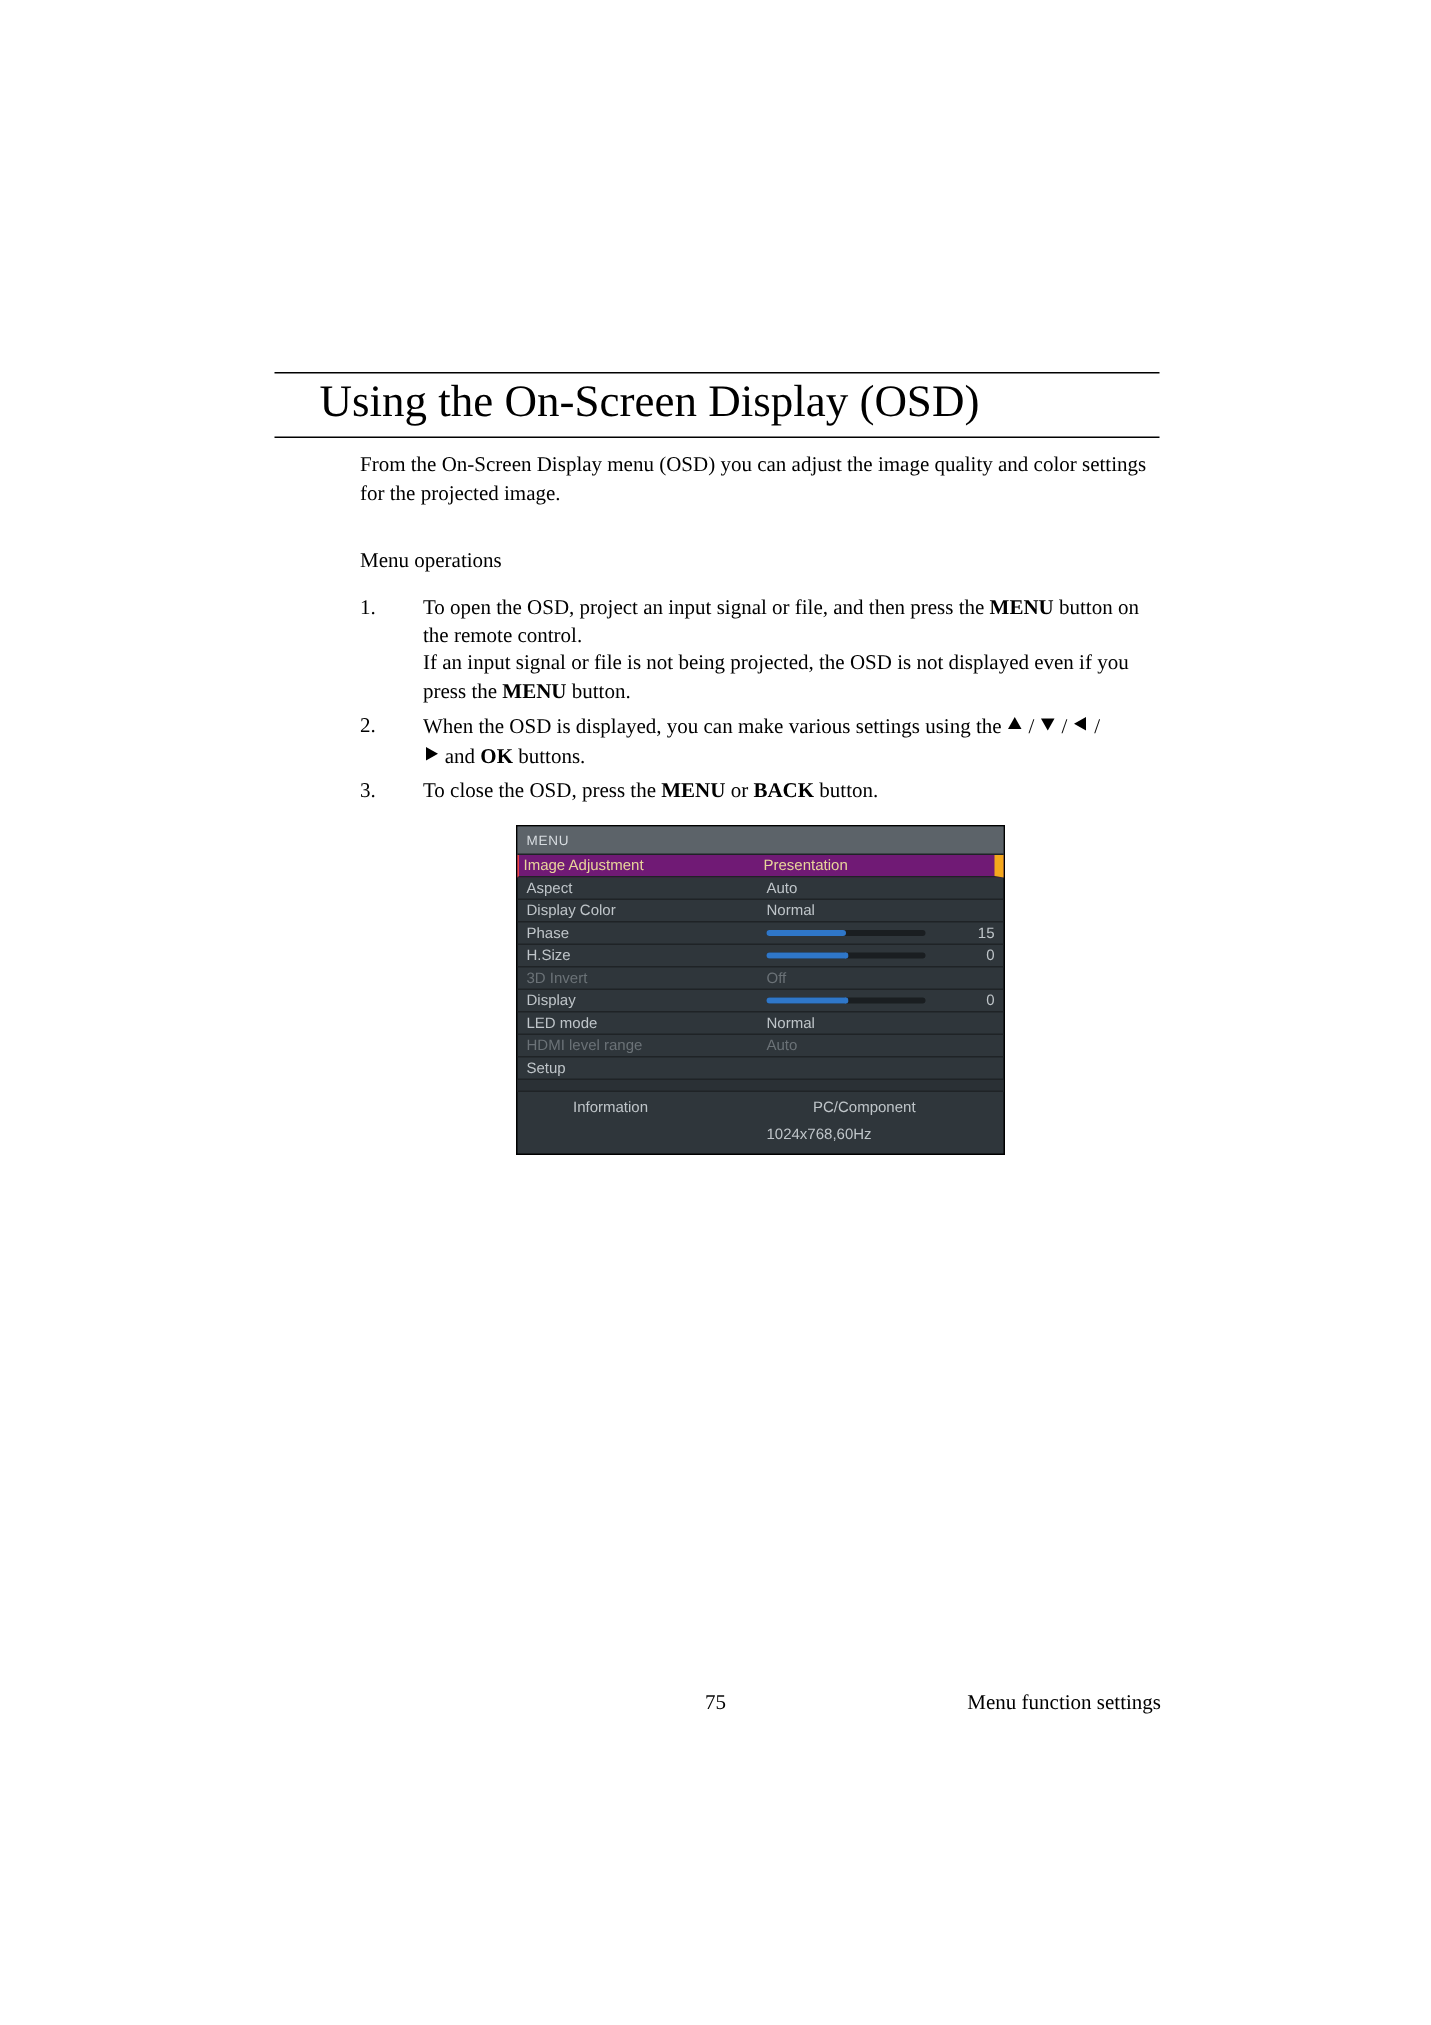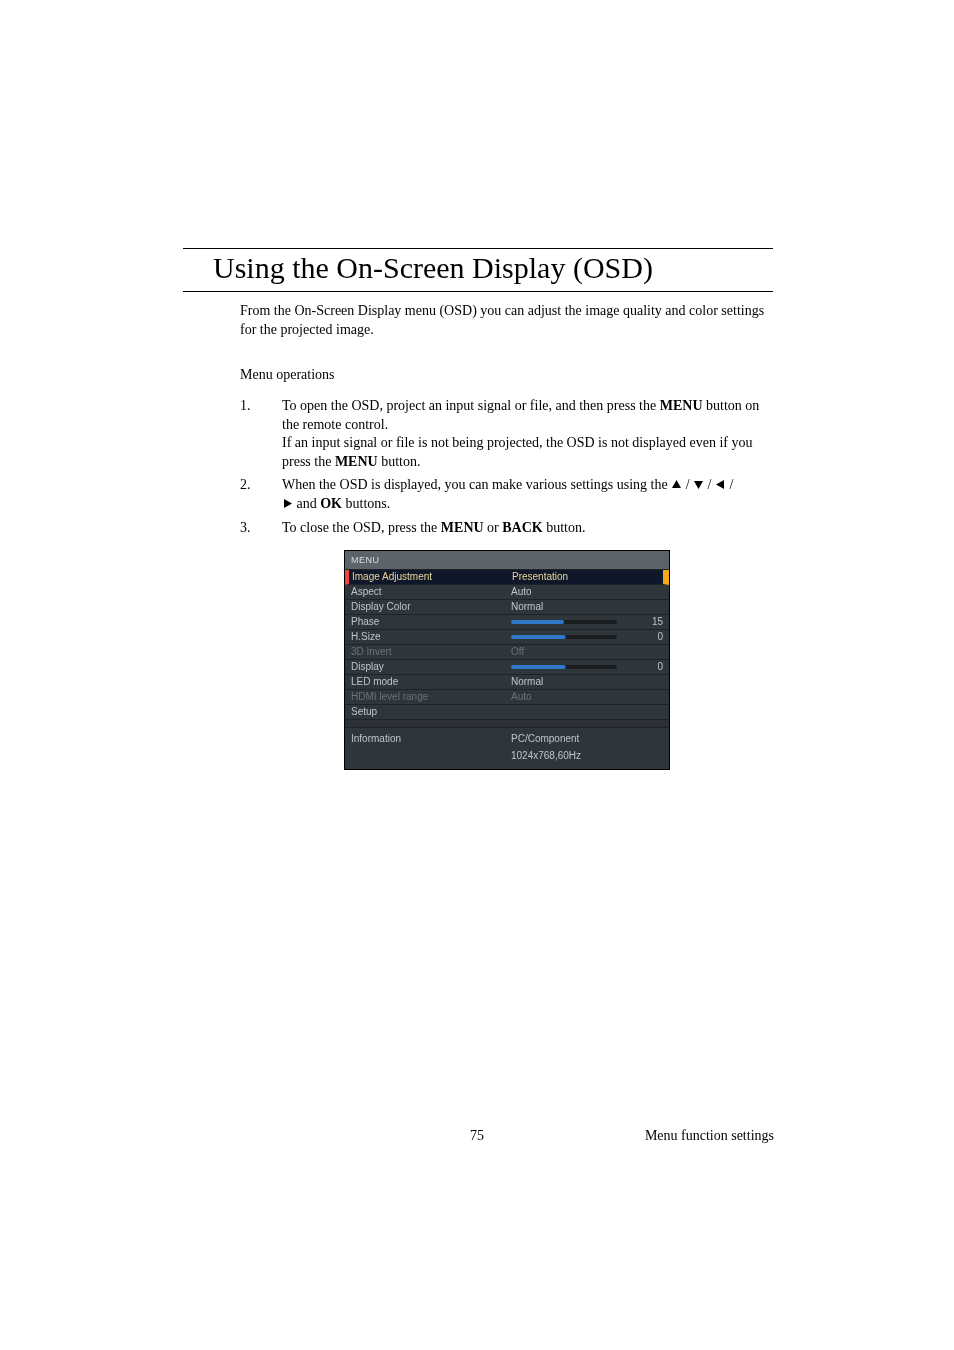--- a/index.html
+++ b/index.html
@@ -33,22 +33,22 @@
   }
   .osd-titlebar {
     background: #5c6369; color: #d8dde1; font-size: 9px; letter-spacing: 0.5px;
     padding: 3px 6px; border-bottom: 1px solid #1f2326;
   }
   .osd-row {
     display: flex; align-items: center; height: 15px; padding: 0 6px;
     border-bottom: 1px solid #1f2326;
   }
   .osd-row.selected {
-    background: #0f172a;
-    border-left: 4px solid #ef4444;
+    background: #701a75;
+    border-left: 1px solid #ef4444;
     border-right: 6px solid #f5a81c;
     padding-left: 3px; padding-right: 0;
     color: #e8d49a;
   }
   .osd-row.disabled { color: #6b7277; }
   .osd-label { flex: 0 0 160px; }
   .osd-value { flex: 1; }
   .osd-num { width: 38px; text-align: right; }
 
   .osd-slider {
@@ -58,21 +58,21 @@
   .osd-slider-fill {
     position: absolute; top: 0; left: 0; height: 100%; background: #2f77c9; border-radius: 2px;
   }
   .osd-slider.center .osd-slider-fill { left: 50%; transform: translateX(-50%); width: 3px; background:#2f77c9; }
   .osd-slider.center::before {
     content:""; position:absolute; top:0; left:0; width:50%; height:100%; background:#2f77c9; border-radius:2px 0 0 2px;
   }
 
   .osd-spacer { height: 8px; border-bottom: 1px solid #1f2326; background:#2a3035; }
   .osd-info { padding: 4px 6px 2px 6px; display:flex; }
-  .osd-info .osd-label { flex: 0 0 160px; }
+  .osd-info .osd-label { flex: 0 0 160px; margin-left: 31px; }
   .osd-info2 { padding: 2px 6px 6px 166px; }
 
   .footer { position: absolute; top: 1128px; left: 0; width: 954px; font-size: 14px; }
   .page-num { position: absolute; left: 50%; transform: translateX(-50%); }
   .footer-label { position: absolute; right: 180px; }
 </style>
 </head>
 <body>
 
 <div class="page">

